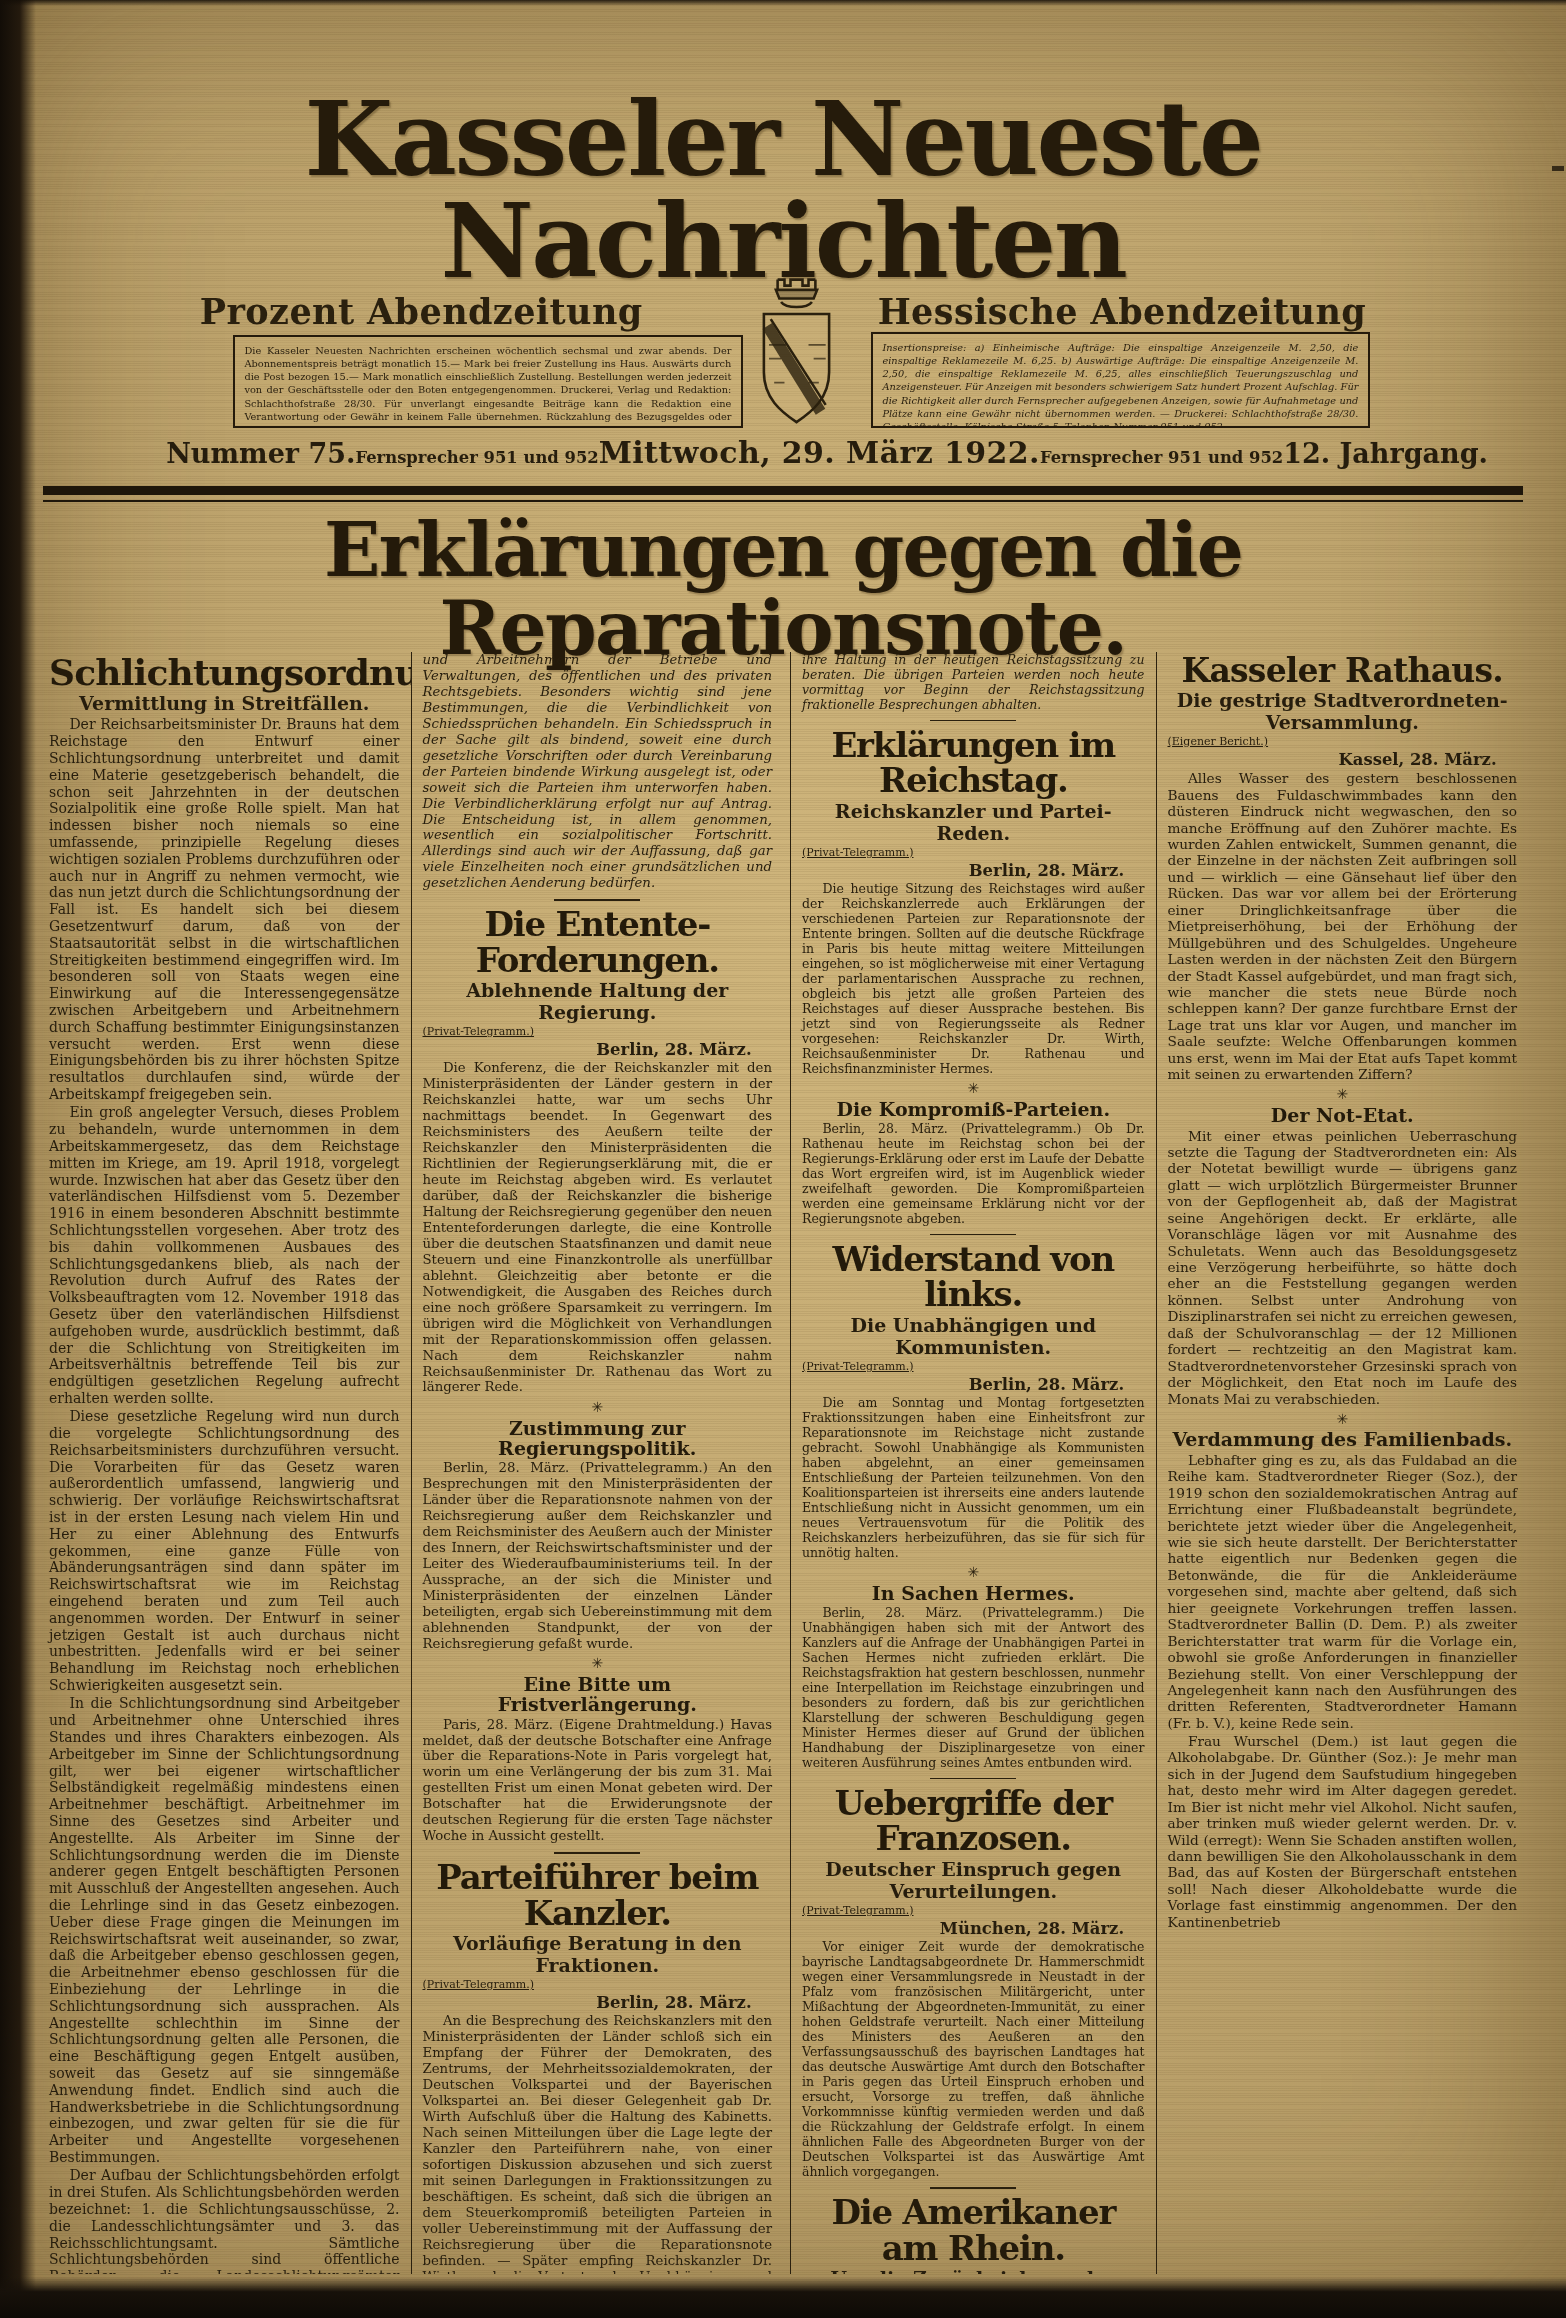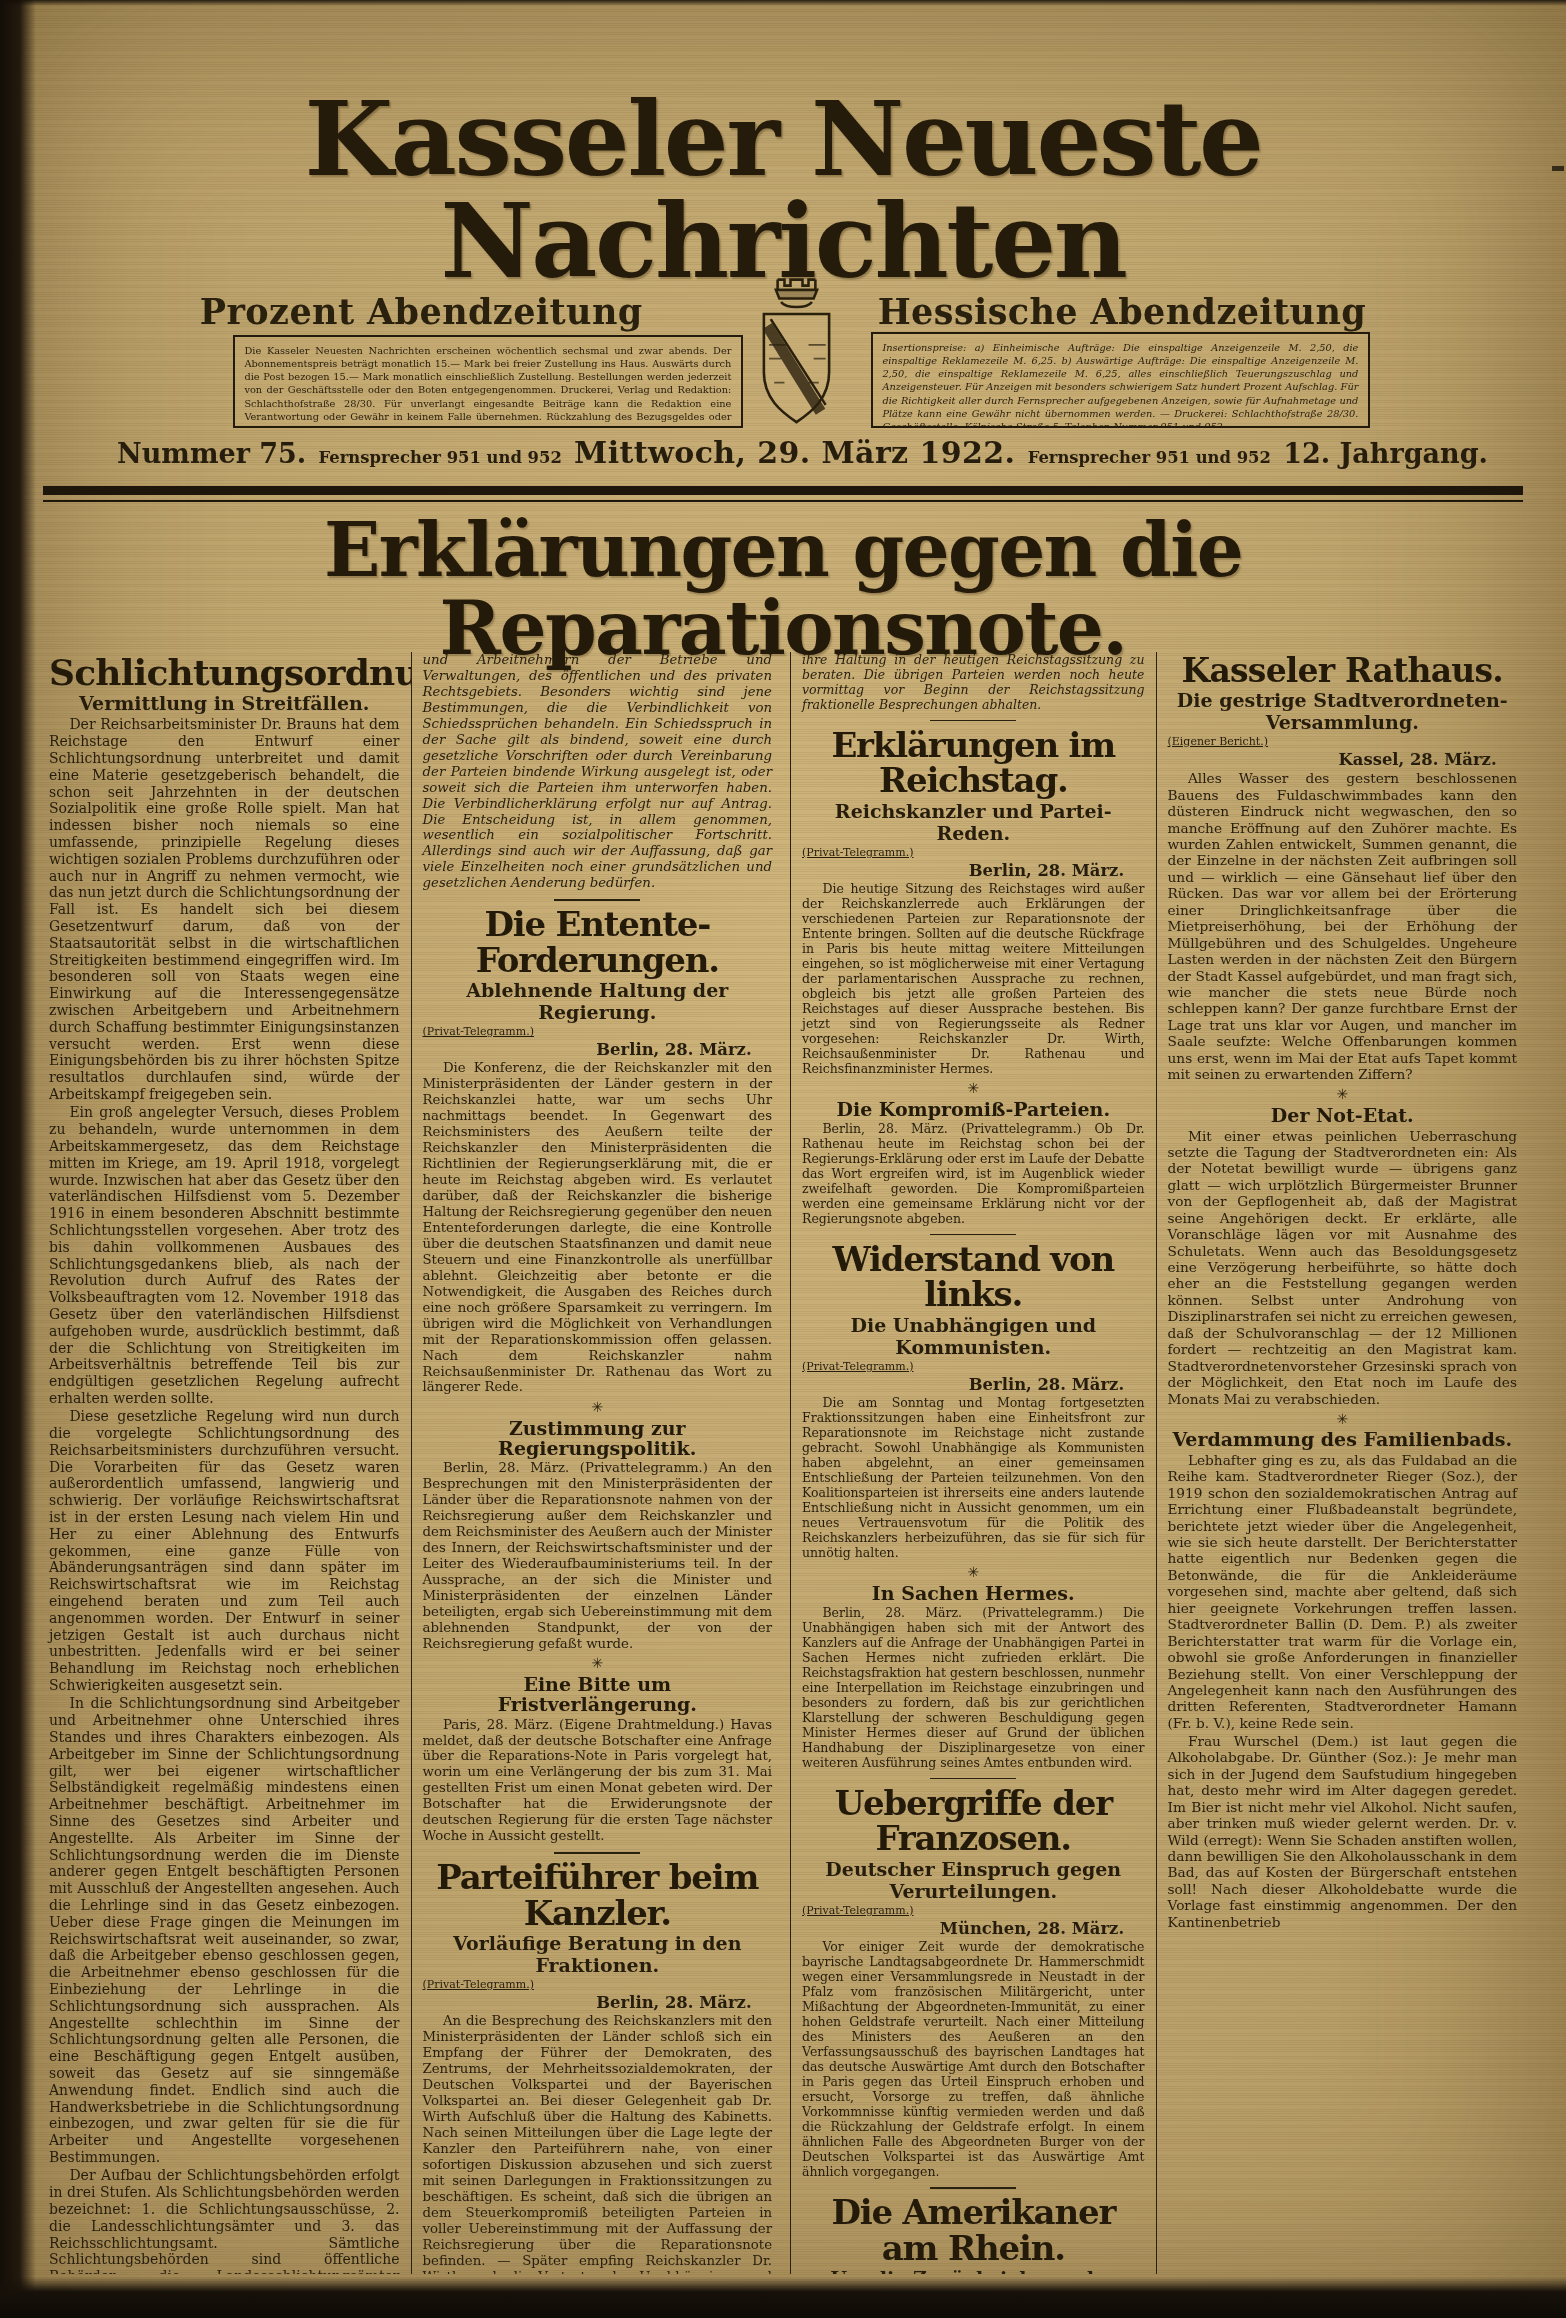--- a/index.html
+++ b/index.html
@@ -36,21 +36,21 @@
   .crest{position:absolute;left:745px;top:276px;width:103px;height:172px;}
 
   .info-box{
     position:absolute;border:2.3px solid #241a0b;padding:7px 9.4px;
     font-size:9.8px;line-height:1.34;text-align:justify;color:#2b2110;
     background:rgba(210,182,125,0.25);
   }
   .info-left{left:233px;top:335px;width:487px;height:75px;overflow:hidden;}
   .info-right{left:871px;top:332px;width:476px;height:78px;overflow:hidden;font-style:italic;}
 
-  .dateline{position:absolute;top:435px;left:117px;right:78px;display:flex;align-items:baseline;justify-content:space-between;}
+  .dateline{position:absolute;top:435px;left:117px;right:78px;display:flex;align-items:baseline;justify-content:flex-end;}
   .dl-number,.dl-volume{font-weight:bold;font-size:27px;}
   .dl-phone{font-weight:bold;font-size:16.4px;}
   .dl-date{font-weight:bold;font-size:30px;letter-spacing:0.4px;}
 
   .rule-thick{position:absolute;top:486px;left:43px;right:43px;height:9.4px;background:#1e160a;}
   .rule-thin{position:absolute;top:500px;left:43px;right:43px;height:2.3px;background:#1e160a;}
 
   .main-headline{
     position:absolute;top:512px;left:0;width:100%;margin:0;text-align:center;
     font-weight:bold;font-size:74px;line-height:1.05;letter-spacing:-1.6px;color:#241a0a;

